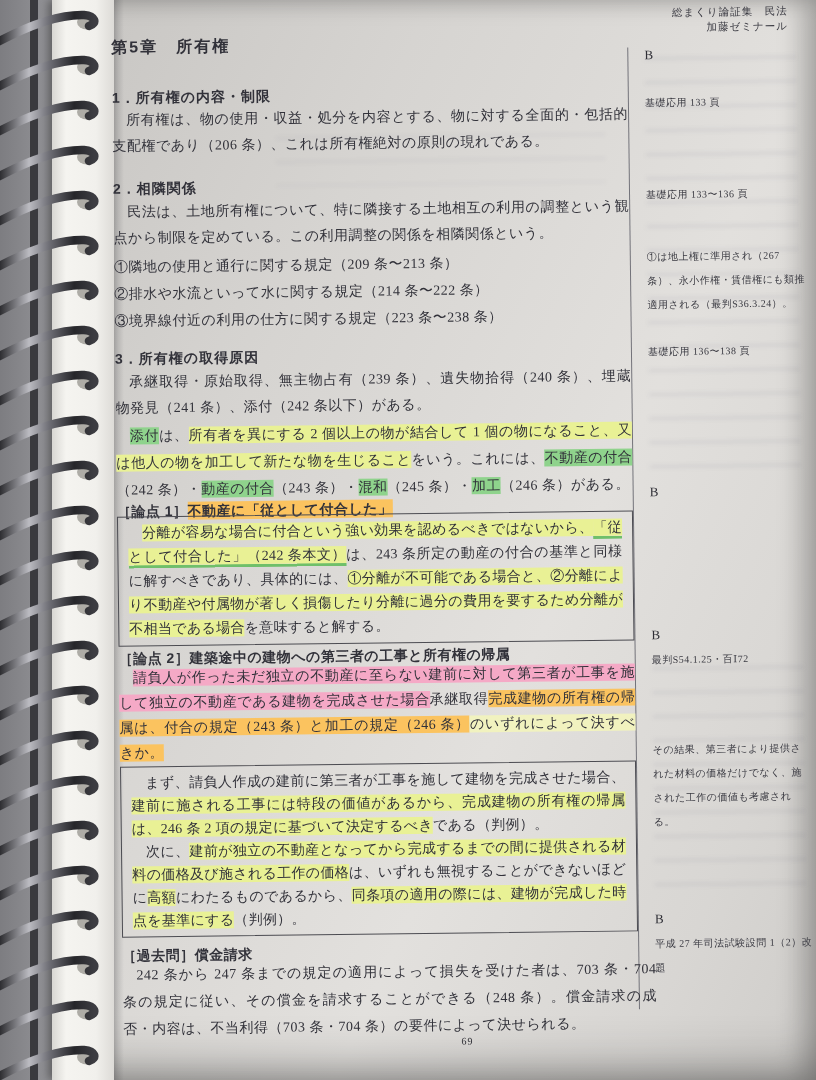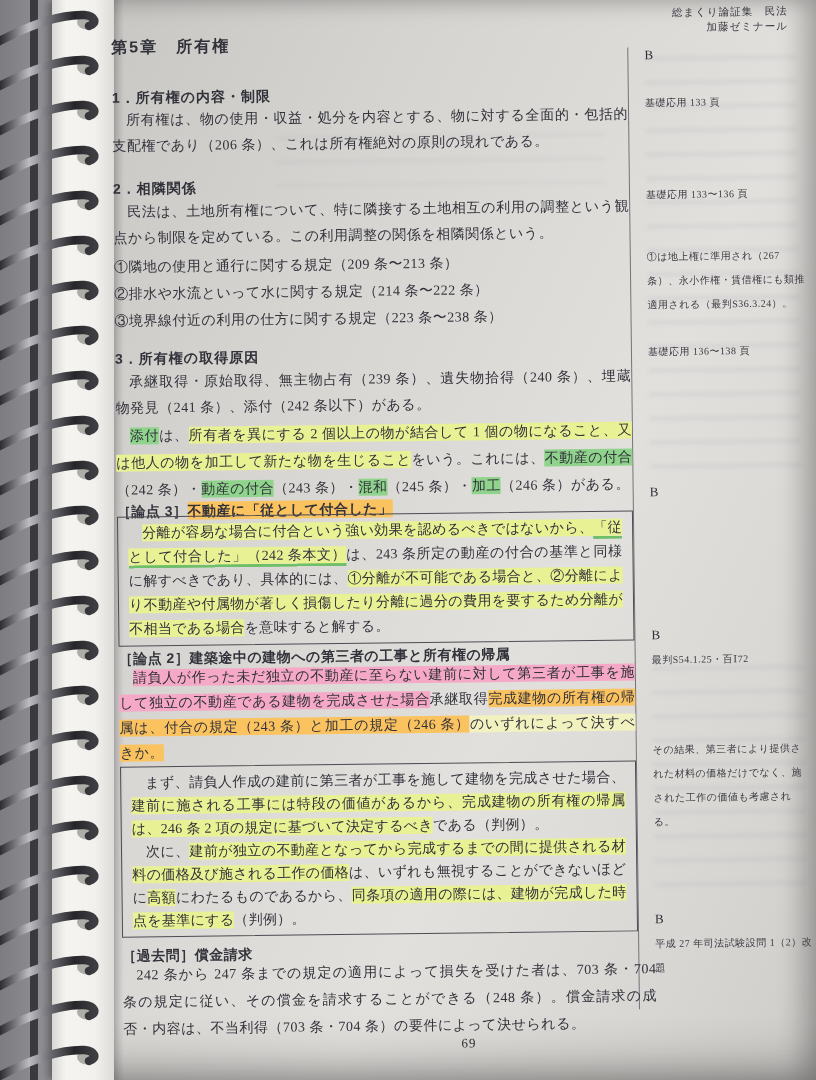--- a/index.html
+++ b/index.html
@@ -52,21 +52,21 @@
   .lawbox p{margin:0;text-indent:1em;}
   .box1 p{line-height:24px;} .box2 p{line-height:23px;}
   .hl-g{background:#8fd38c;padding:1px 0;}
   .hl-y{background:#e9f195;padding:1px 0;}
   .hl-py{background:#f1f2bf;padding:1px 0;}
   .hl-o{background:#fbc35f;padding:1px 0;}
   .hl-p{background:#f5a9c6;padding:1px 0;}
   .hl-yu{background:#e9f195;padding:1px 0;box-shadow:0 3px 0 #6fbf6a;}
   .mnote{position:absolute;left:650px;width:158px;font-size:10px;line-height:24px;letter-spacing:.5px;color:#3a3a42;}
   .mgrade{position:absolute;left:650px;font-size:13px;color:#2e2e35;letter-spacing:1px;}
-  .pageno{position:absolute;left:455px;top:1036px;font-size:13px;letter-spacing:1px;color:#2e2e35;}
+  .pageno{position:absolute;left:455px;top:1036px;font-size:10px;letter-spacing:1px;color:#2e2e35;}
 </style>
 </head>
 <body>
 
 <div class="page"></div>
 <div class="edge-strip"></div>
 <div class="seam"></div>
 
 <div class="content">
 
@@ -91,21 +91,21 @@
   <div class="items" style="top:250px;">
     <div>①隣地の使用と通行に関する規定（209 条〜213 条）</div>
     <div>②排水や水流といって水に関する規定（214 条〜222 条）</div>
     <div>③境界線付近の利用の仕方に関する規定（223 条〜238 条）</div>
   </div>
 
   <h2 class="shead" style="top:347px;">3．所有権の取得原因</h2>
   <p class="para indent lh26" style="top:366px;">承継取得・原始取得、無主物占有（239 条）、遺失物拾得（240 条）、埋蔵物発見（241 条）、添付（242 条以下）がある。</p>
   <p class="para indent lh27" style="top:419px;"><span class="hl-g">添付</span><span>は、</span><span class="hl-y">所有者を異にする 2 個以上の物が結合して 1 個の物になること、又は他人の物を加工して新たな物を生じること</span><span>をいう。これには、</span><span class="hl-g">不動産の付合</span><span>（242 条）・</span><span class="hl-g">動産の付合</span><span>（243 条）・</span><span class="hl-g">混和</span><span>（245 条）・</span><span class="hl-g">加工</span><span>（246 条）がある。</span></p>
 
-  <h3 class="rhead" style="top:497px;"><span>［論点 3］</span><span class="hl-o">不動産に「従として付合した」</span></h3>
+  <h3 class="rhead" style="top:497px;"><span>［論点 1］</span><span class="hl-o">不動産に「従として付合した」</span></h3>
   <div class="lawbox box1" style="top:513px;">
     <p><span class="hl-y">分離が容易な場合に付合という強い効果を認めるべきではないから、</span><span class="hl-yu">「従として付合した」（242 条本文）</span><span>は、243 条所定の動産の付合の基準と同様に解すべきであり、具体的には、</span><span class="hl-y">①分離が不可能である場合と、②分離により不動産や付属物が著しく損傷したり分離に過分の費用を要するため分離が不相当である場合</span><span>を意味すると解する。</span></p>
   </div>
 
   <h3 class="rhead" style="top:644px;">［論点 2］建築途中の建物への第三者の工事と所有権の帰属</h3>
   <p class="para indent lh25" style="top:662px;"><span class="hl-p">請負人が作った未だ独立の不動産に至らない建前に対して第三者が工事を施して独立の不動産である建物を完成させた場合</span><span>承継取得</span><span class="hl-o">完成建物の所有権の帰属は、付合の規定（243 条）と加工の規定（246 条）</span><span class="hl-py">のいずれによって決すべ</span><span class="hl-o">きか。</span></p>
   <div class="lawbox box2" style="top:763px;">
     <p><span>まず、請負人作成の建前に第三者が工事を施して建物を完成させた場合、</span><span class="hl-y">建前に施される工事には特段の価値があるから、完成建物の所有権の帰属は、246 条 2 項の規定に基づいて決定するべき</span><span>である（判例）。</span></p>
     <p><span>次に、</span><span class="hl-y">建前が独立の不動産となってから完成するまでの間に提供される材料の価格及び施される工作の価格</span><span>は、いずれも無視することができないほどに</span><span class="hl-y">高額</span><span>にわたるものであるから、</span><span class="hl-y">同条項の適用の際には、建物が完成した時点を基準にする</span><span>（判例）。</span></p>
   </div>

